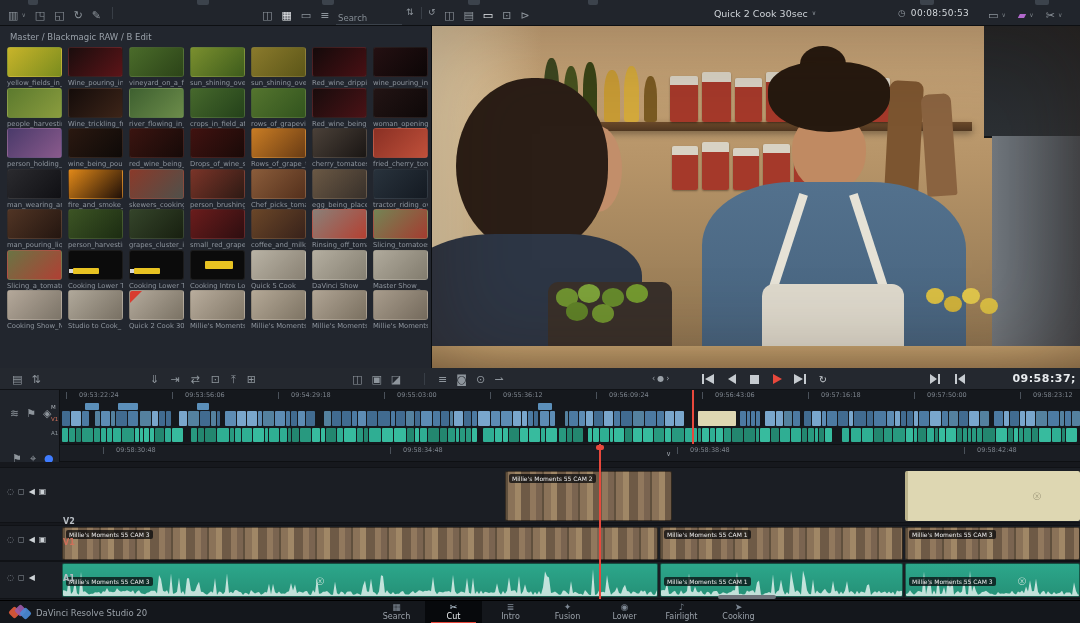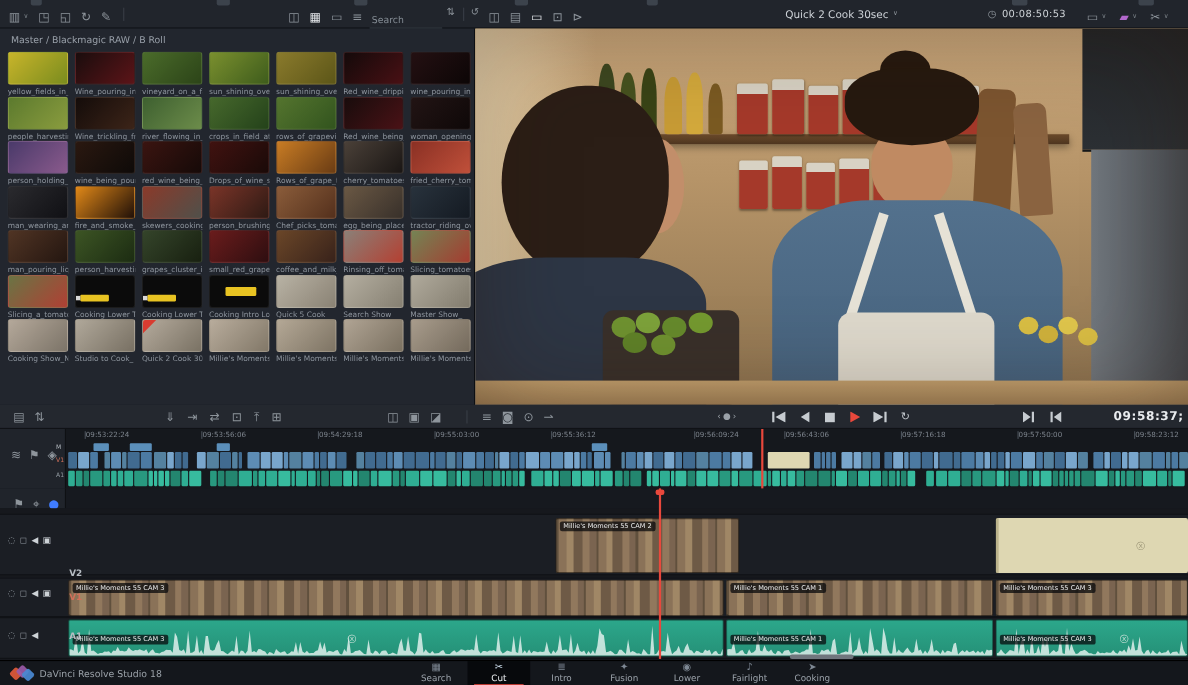--- a/index.html
+++ b/index.html
@@ -46,21 +46,21 @@
   .tbtn svg{display:block;}
   #jog{position:absolute;left:652px;top:6px;font-size:8px;color:#9aa1a8;letter-spacing:2px;}
   #transport{position:absolute;left:700px;top:4px;display:flex;align-items:center;gap:7px;}
   #matchbtns{position:absolute;left:926px;top:4px;display:flex;align-items:center;gap:9px;}
   #big-tc{position:absolute;right:4px;top:4px;font-size:11px;font-weight:bold;color:#e8ebee;letter-spacing:.5px;}
   
   #overview{position:absolute;left:0;top:390px;width:1080px;height:54px;background:#15181d;}
   #ovhdr,#dthdr{position:absolute;left:0;width:60px;background:#20242b;border-right:1px solid #0e1013;}
   #ovhdr{top:390px;height:54px;}
   #dthdr{top:444px;height:18px;}
-  .rlabel{position:absolute;top:2px;font-size:6.5px;color:#7d848d;border-left:1px solid #4a515a;padding-left:0;line-height:1.1;white-space:nowrap;margin-left:11px;}
+  .rlabel{position:absolute;top:2px;font-size:6.5px;color:#7d848d;border-left:1px solid #4a515a;padding-left:12px;line-height:1.1;white-space:nowrap;}
   .ovrow{position:absolute;left:60px;width:1018px;}
   .ovrow i{position:absolute;top:0;height:100%;border-radius:1px;}
   .ovtracklabel{position:absolute;left:51px;font-size:5.5px;line-height:1;}
   #dtruler{position:absolute;left:0;top:444px;width:1080px;height:18px;background:#1a1d23;border-top:1px solid #0e1013;border-bottom:1px solid #0e1013;}
   
   #tracks{position:absolute;left:0;top:462px;width:1080px;height:138px;background:#16181d;}
   .lane{position:absolute;left:0;width:1080px;background:#1b1e24;border-top:1px solid #101216;border-bottom:1px solid #101216;}
   .thdr{position:absolute;left:0;width:60px;display:flex;align-items:center;gap:4px;padding-left:7px;}
   .thdr .icn{font-size:8px;}
   .tlabel{position:absolute;left:62px;font-size:8px;font-weight:bold;color:#b7bdc3;}
@@ -141,21 +141,21 @@
       <span class="tc">00:08:50:53</span>
     </div>
     <div class="iconrow" style="left:988px;top:5px;gap:12px">
         <span class="icn">▭<span class="chev">∨</span></span>
         <span class="icn purple">▰<span class="chev">∨</span></span>
         <span class="icn">✂<span class="chev">∨</span></span>
       </div>
   </div>
 
   <div id="mediapool">
-    <div id="breadcrumb">Master / Blackmagic RAW / B Roll</div>
+    <div id="breadcrumb">Master / Blackmagic RAW / B Edit</div>
     <div id="media-grid">
         <div class="cell" style="left: 7px; top: 3px;">
           <div class="thumb" style="background: linear-gradient(135deg, rgb(200, 180, 42), rgb(122, 140, 30));"></div>
           <div class="clabel">yellow_fields_in_bl...</div>
         </div>
         <div class="cell" style="left: 68px; top: 3px;">
           <div class="thumb" style="background: linear-gradient(135deg, rgb(26, 13, 13), rgb(92, 20, 24));"></div>
           <div class="clabel">Wine_pouring_int...</div>
         </div>
         <div class="cell" style="left: 129px; top: 3px;">
@@ -311,21 +311,21 @@
             <div class="yellowlogo"></div>
           </div>
           <div class="clabel">Cooking Intro Log...</div>
         </div>
         <div class="cell" style="left: 251px; top: 205.5px;">
           <div class="thumb" style="background: linear-gradient(135deg, rgb(184, 178, 164), rgb(138, 130, 116));"></div>
           <div class="clabel">Quick 5 Cook</div>
         </div>
         <div class="cell" style="left: 312px; top: 205.5px;">
           <div class="thumb" style="background: linear-gradient(135deg, rgb(180, 174, 160), rgb(134, 128, 114));"></div>
-          <div class="clabel">Search Show</div>
+          <div class="clabel">DaVinci Show</div>
         </div>
         <div class="cell" style="left: 373px; top: 205.5px;">
           <div class="thumb" style="background: linear-gradient(135deg, rgb(176, 170, 156), rgb(130, 124, 110));"></div>
           <div class="clabel">Master Show_</div>
         </div>
         <div class="cell" style="left: 7px; top: 246px;">
           <div class="thumb" style="background: linear-gradient(135deg, rgb(180, 168, 154), rgb(124, 116, 104));"></div>
           <div class="clabel">Cooking Show_NR</div>
         </div>
         <div class="cell" style="left: 68px; top: 246px;">
@@ -486,21 +486,21 @@
     <span id="big-tc">09:58:37;</span>
   </div>
 
   <div id="overview">
     <div id="ov-ruler" class="abs" style="left:60px;top:0;width:1018px;height:11px">
         <span class="rlabel" style="left: 6px;">09:53:22:24</span>
         <span class="rlabel" style="left: 112px;">09:53:56:06</span>
         <span class="rlabel" style="left: 218px;">09:54:29:18</span>
         <span class="rlabel" style="left: 324px;">09:55:03:00</span>
         <span class="rlabel" style="left: 430px;">09:55:36:12</span>
-        <span class="rlabel" style="left: 560px;">09:56:09:24</span>
+        <span class="rlabel" style="left: 536px;">09:56:09:24</span>
         <span class="rlabel" style="left: 642px;">09:56:43:06</span>
         <span class="rlabel" style="left: 748px;">09:57:16:18</span>
         <span class="rlabel" style="left: 854px;">09:57:50:00</span>
         <span class="rlabel" style="left: 960px;">09:58:23:12</span>
       </div>
     <div id="ovM" class="ovrow" style="top:13px;height:7px">
         <i style="left: 25px; width: 14px; background: rgb(91, 143, 186);"></i>
         <i style="left: 58px; width: 20px; background: rgb(91, 143, 186);"></i>
         <i style="left: 137px; width: 12px; background: rgb(91, 143, 186);"></i>
         <i style="left: 478px; width: 14px; background: rgb(91, 143, 186);"></i>
@@ -742,20 +742,29 @@
         <span class="icn">≋</span>
         <span class="icn">⚑</span>
         <span class="icn">◈</span>
       </div>
     <span class="ovtracklabel" style="top:15px;color:#aeb4ba">M</span>
     <span class="ovtracklabel" style="top:27px;color:#d0705a">V1</span>
     <span class="ovtracklabel" style="top:41px;color:#8f979e">A1</span>
   </div>
   <div class="playhead" style="left:692px;top:390px;height:54px"></div>
 
+  <div id="dtruler">
+    <div id="dt-ruler" class="abs" style="left:0;top:0;width:1080px;height:18px">
+        <span class="rlabel" style="left: 103px;">09:58:30:48</span>
+        <span class="rlabel" style="left: 390px;">09:58:34:48</span>
+        <span class="rlabel" style="left: 677px;">09:58:38:48</span>
+        <span class="rlabel" style="left: 964px;">09:58:42:48</span>
+      </div>
+    <span class="abs" style="left:666px;top:5px;font-size:7px;color:#9aa1a8">∨</span>
+  </div>
   <div id="dthdr">
     <div class="iconrow" style="left:12px;top:4px;gap:8px">
         <span class="icn">⚑</span>
         <span class="icn">⌖</span>
         <span class="icn blue">●</span>
       </div>
   </div>
 
   <div id="tracks">
 
@@ -816,21 +825,21 @@
   <div class="phandle" style="left:596px;top:445px;width:8px;height:5px"></div>
   <div class="playhead" style="left:599px;top:444px;height:155px"></div>
   <div id="scrollbar"></div>
 
   <div id="bottombar">
     <div id="logo">
       <i style="left:0;top:2px;background:#e05a3a"></i>
       <i style="left:6px;top:0;background:#9a5aa8"></i>
       <i style="left:11px;top:3px;background:#4a8ad4"></i>
     </div>
-    <span id="apptitle">DaVinci Resolve Studio 18</span>
+    <span id="apptitle">DaVinci Resolve Studio 20</span>
     <div id="tabs">
         <div class="tab">
           <div class="tab-icon">▦</div>
           <div class="tab-label">Search</div>
         </div>
         <div class="tab active">
           <div class="tab-icon">✂</div>
           <div class="tab-label">Cut</div>
         </div>
         <div class="tab">

